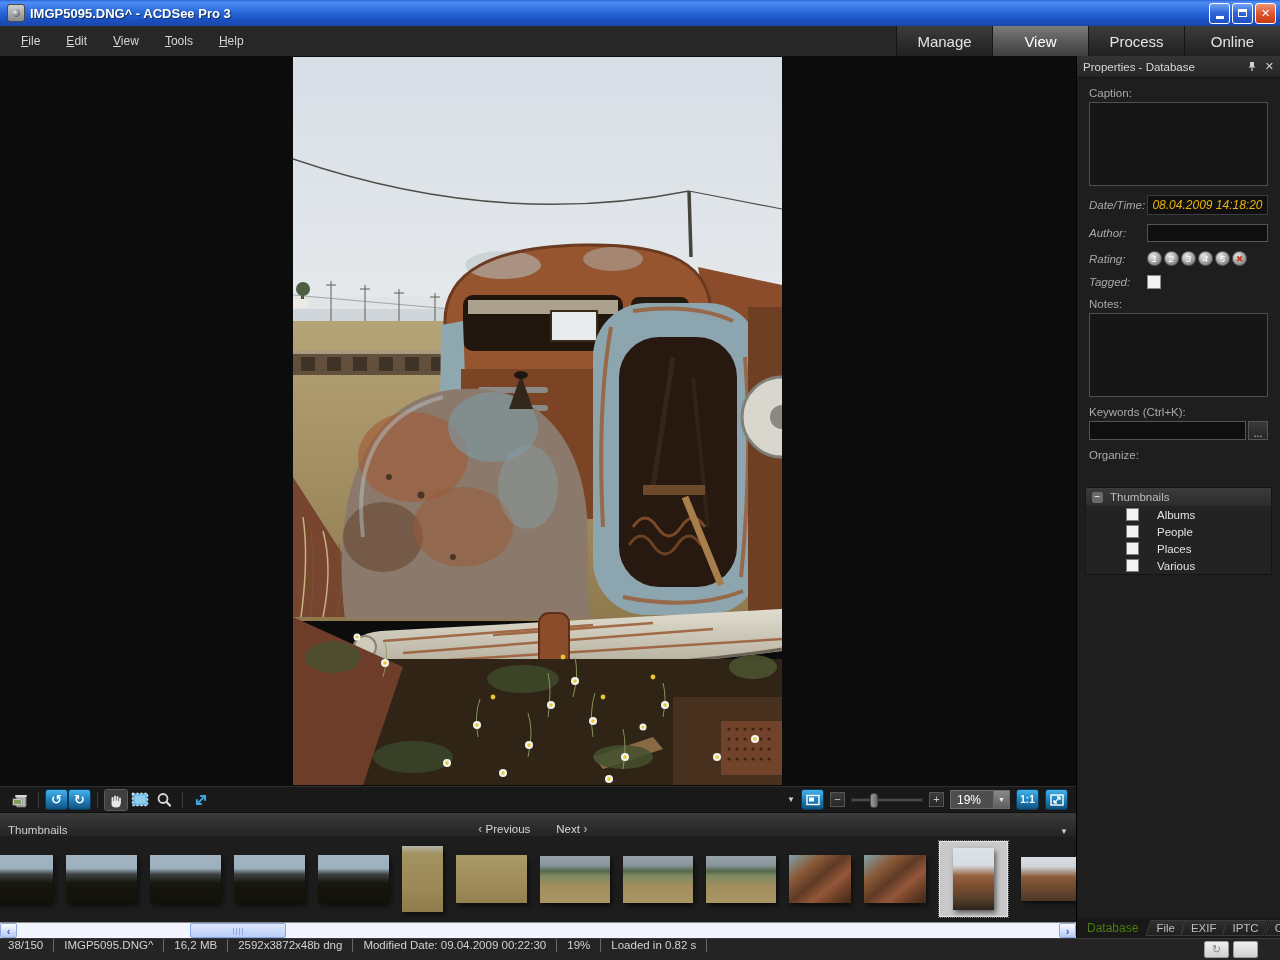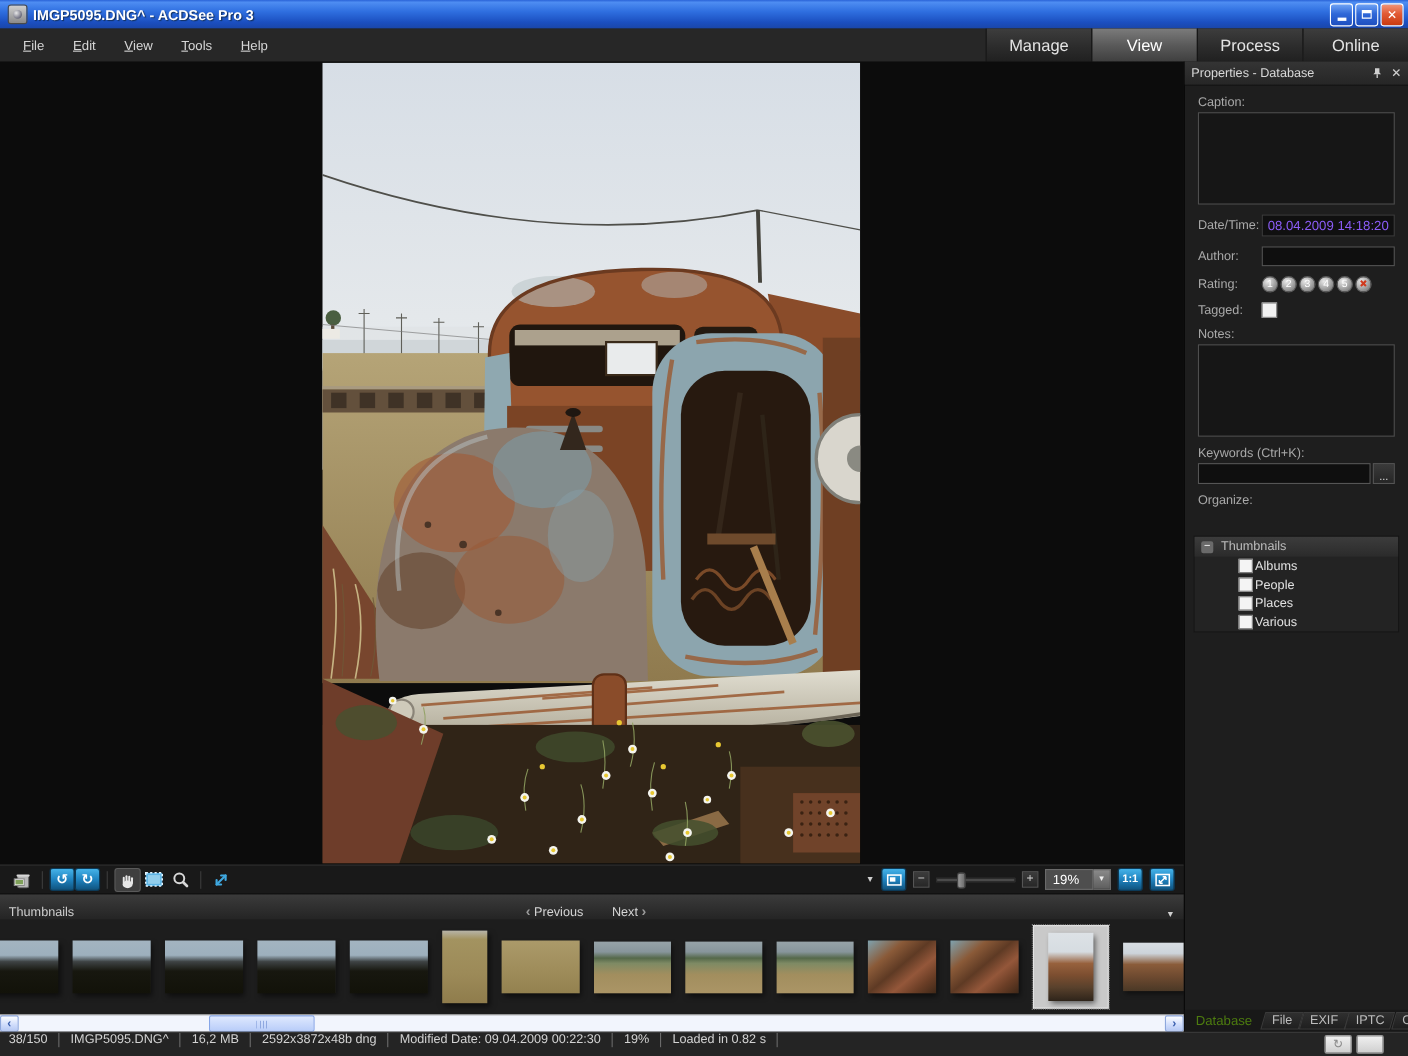--- a/index.html
+++ b/index.html
@@ -44,42 +44,42 @@
   
   #right-panel { position:absolute; left:1076px; top:56px; width:204px; height:882px;
     background:#1e1e1e; border-left:1px solid #000; color:#b9b9b9; font-size:11.5px; }
   #panel-header { height:22px; display:flex; align-items:center; padding:0 6px;
     background:linear-gradient(180deg,#343434,#262626); border-bottom:1px solid #141414; color:#d8d8d8; }
   #panel-header .hdr-icons { margin-left:auto; display:flex; gap:8px; align-items:center; }
   .hdr-icon { color:#cfcfcf; font-size:11px; }
   .pl { color:#a9a9a9; margin:9px 12px 3px 12px; }
   .pbox { background:#161616; border:1px solid #4e4e4e; margin:0 12px; }
   #caption-box { height:84px; }
-  .prow { display:flex; align-items:center; margin:9px 12px 0 12px; }
+  .prow { display:flex; align-items:center; margin:9px 12px 0 12px;font-style:italic; }
   .prow .lbl { width:58px; color:#a9a9a9; }
-  #datetime-value { flex:1; background:#101010; border:1px solid #3c3c3c; color:#8b5cf6;
+  #datetime-value { flex:1; background:#101010; border:1px solid #3c3c3c; color:#eab308;
     text-align:center; font-size:12px; padding:2px 0; }
   #author-input { flex:1; height:18px; background:#0f0f0f; border:1px solid #555; }
   #rating-circles { display:flex; gap:2px; }
   .rate-c { width:15px; height:15px; border-radius:50%; color:#fff; font-size:9.5px;
     display:flex; align-items:center; justify-content:center;
     background:radial-gradient(circle at 35% 30%,#e9e9e9,#8d8d8d 70%,#6f6f6f); border:1px solid #5c5c5c; }
   .rate-c.clear { color:#d03a1e; font-size:9px; }
   #tagged-check { width:14px; height:14px; background:#f2f2f2; border:1px solid #8a8a8a; }
   #notes-box { height:84px; }
   #keywords-row { display:flex; margin:3px 12px 0 12px; }
   #keywords-input { flex:1; height:19px; background:#0f0f0f; border:1px solid #555; }
   #keywords-more { width:20px; height:19px; margin-left:2px; background:linear-gradient(180deg,#3a3a3a,#262626);
     border:1px solid #555; color:#ddd; font-size:10px; display:flex; align-items:flex-end; justify-content:center; }
   #categories { margin:26px 8px 0 8px; background:#232323; border:1px solid #151515; }
   #cat-header { display:flex; align-items:center; gap:7px; height:18px; padding:0 6px;
     background:linear-gradient(180deg,#3c3c3c,#2b2b2b); color:#bdbdbd; }
   #cat-minus { width:11px; height:11px; border-radius:2px; background:#6a6a6a; color:#fff;
     font-size:10px; line-height:9px; text-align:center; }
-  .cat-row { display:flex; align-items:center; gap:2px; padding:2px 0 2px 40px; color:#e2e2e2; font-size:11.5px; }
+  .cat-row { display:flex; align-items:center; gap:18px; padding:2px 0 2px 40px; color:#e2e2e2; font-size:11.5px; }
   .cat-check { width:13px; height:13px; background:#f4f4f4; border:1px solid #7f7f7f; }
   
   #panel-tabs { position:absolute; left:0; bottom:0; width:204px; height:20px; background:#181818;
     display:flex; align-items:center; font-size:11.5px; }
   .ptab { position:relative; padding:2px 8px; color:#bdbdbd; }
   .ptab .skew { position:absolute; inset:0; background:linear-gradient(180deg,#2f2f2f,#1f1f1f);
     transform:skewX(-16deg); border:1px solid #3a3a3a; z-index:0; }
   .ptab span { position:relative; z-index:1; }
   .ptab.active { color:#4d7c0f; font-size:12px; padding:2px 10px; }
 

